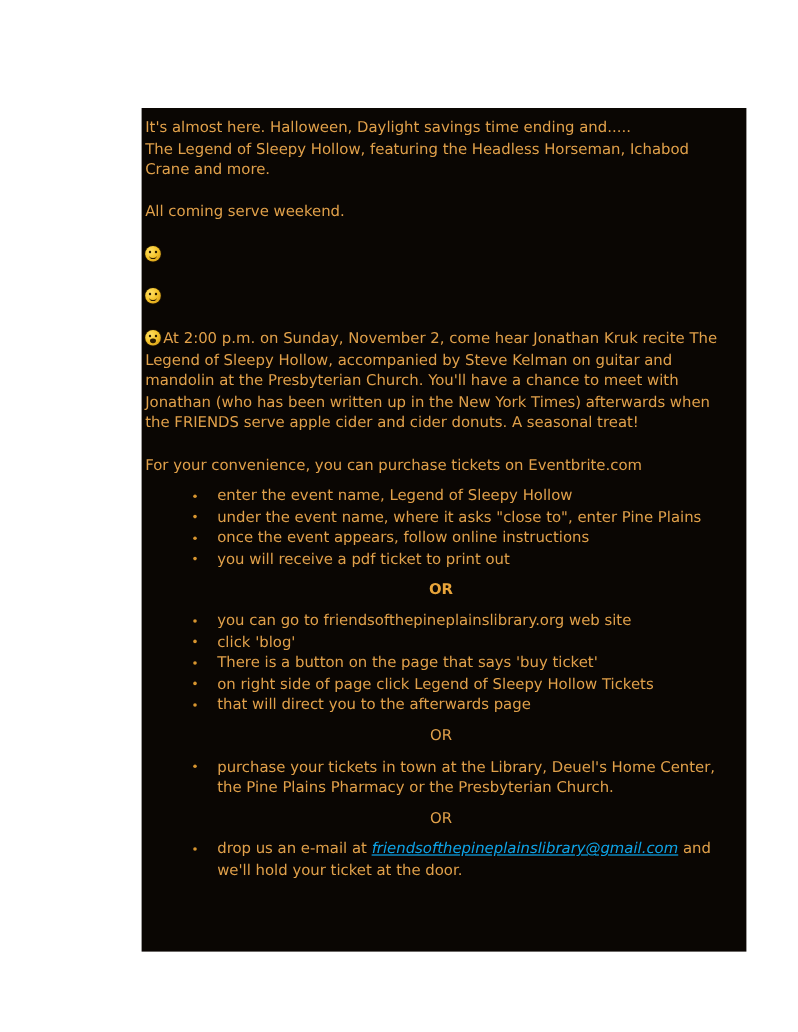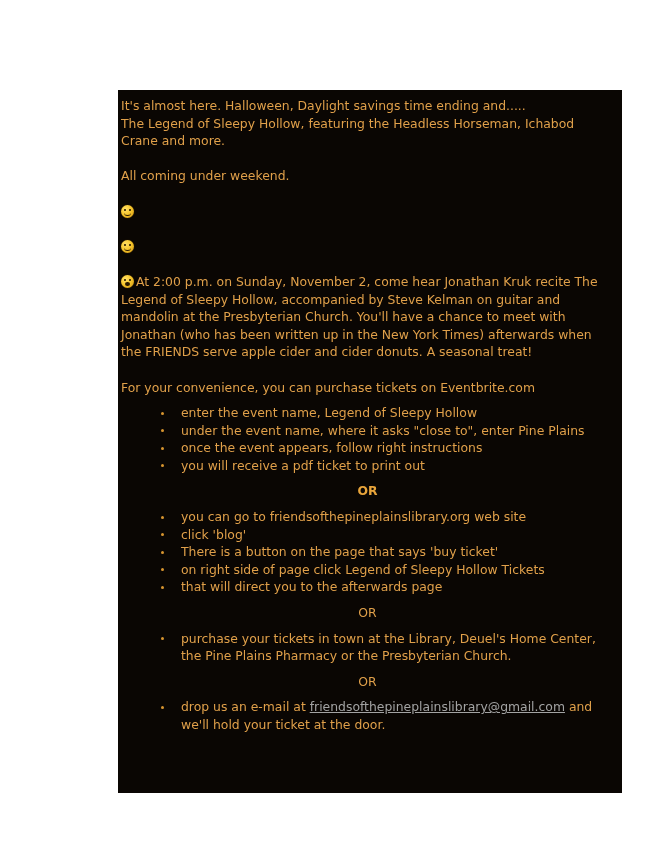--- a/index.html
+++ b/index.html
@@ -122,37 +122,38 @@
     padding: 0 8px 0 3px;
     color: #e0a04a;
     text-align: center;
   }
   .or.bold {
     font-weight: bold;
     color: #e8a43a;
   }
 
   a.email-link {
-    color: #a3a3a3;
+    color: #0ea5e9;
     text-decoration: underline;
+    font-style: italic;
   }
 </style>
 </head>
 <body>
 
 <div id="page">
 
   <div id="content-block">
 
     <p class="para">It's almost here.  Halloween, Daylight savings time ending and.....</p>
     <p class="para">The Legend of Sleepy Hollow, featuring the Headless Horseman, Ichabod Crane and more.</p>
 
     <div class="spacer"></div>
 
-    <p class="para">All coming under weekend.</p>
+    <p class="para">All coming serve weekend.</p>
 
     <div class="spacer"></div>
 
     <p class="para"><span class="emoji"><span class="eye l"></span><span class="eye r"></span><span class="mouth-smile"></span></span></p>
 
     <div class="spacer"></div>
 
     <p class="para"><span class="emoji"><span class="eye l"></span><span class="eye r"></span><span class="mouth-smile"></span></span></p>
 
     <div class="spacer"></div>
@@ -161,21 +162,21 @@
 
     <div class="spacer"></div>
 
     <p class="para">For your convenience, you can purchase tickets on Eventbrite.com</p>
 
     <div class="spacer-sm"></div>
 
     <ul class="bullets">
       <li>enter the event name, Legend of Sleepy Hollow</li>
       <li>under the event name, where it asks "close to", enter Pine Plains</li>
-      <li>once the event appears, follow right instructions</li>
+      <li>once the event appears, follow online instructions</li>
       <li>you will receive a pdf ticket to print out</li>
     </ul>
 
     <div class="spacer-sm"></div>
 
     <p class="or bold">OR</p>
 
     <div class="spacer-sm"></div>
 
     <ul class="bullets">

